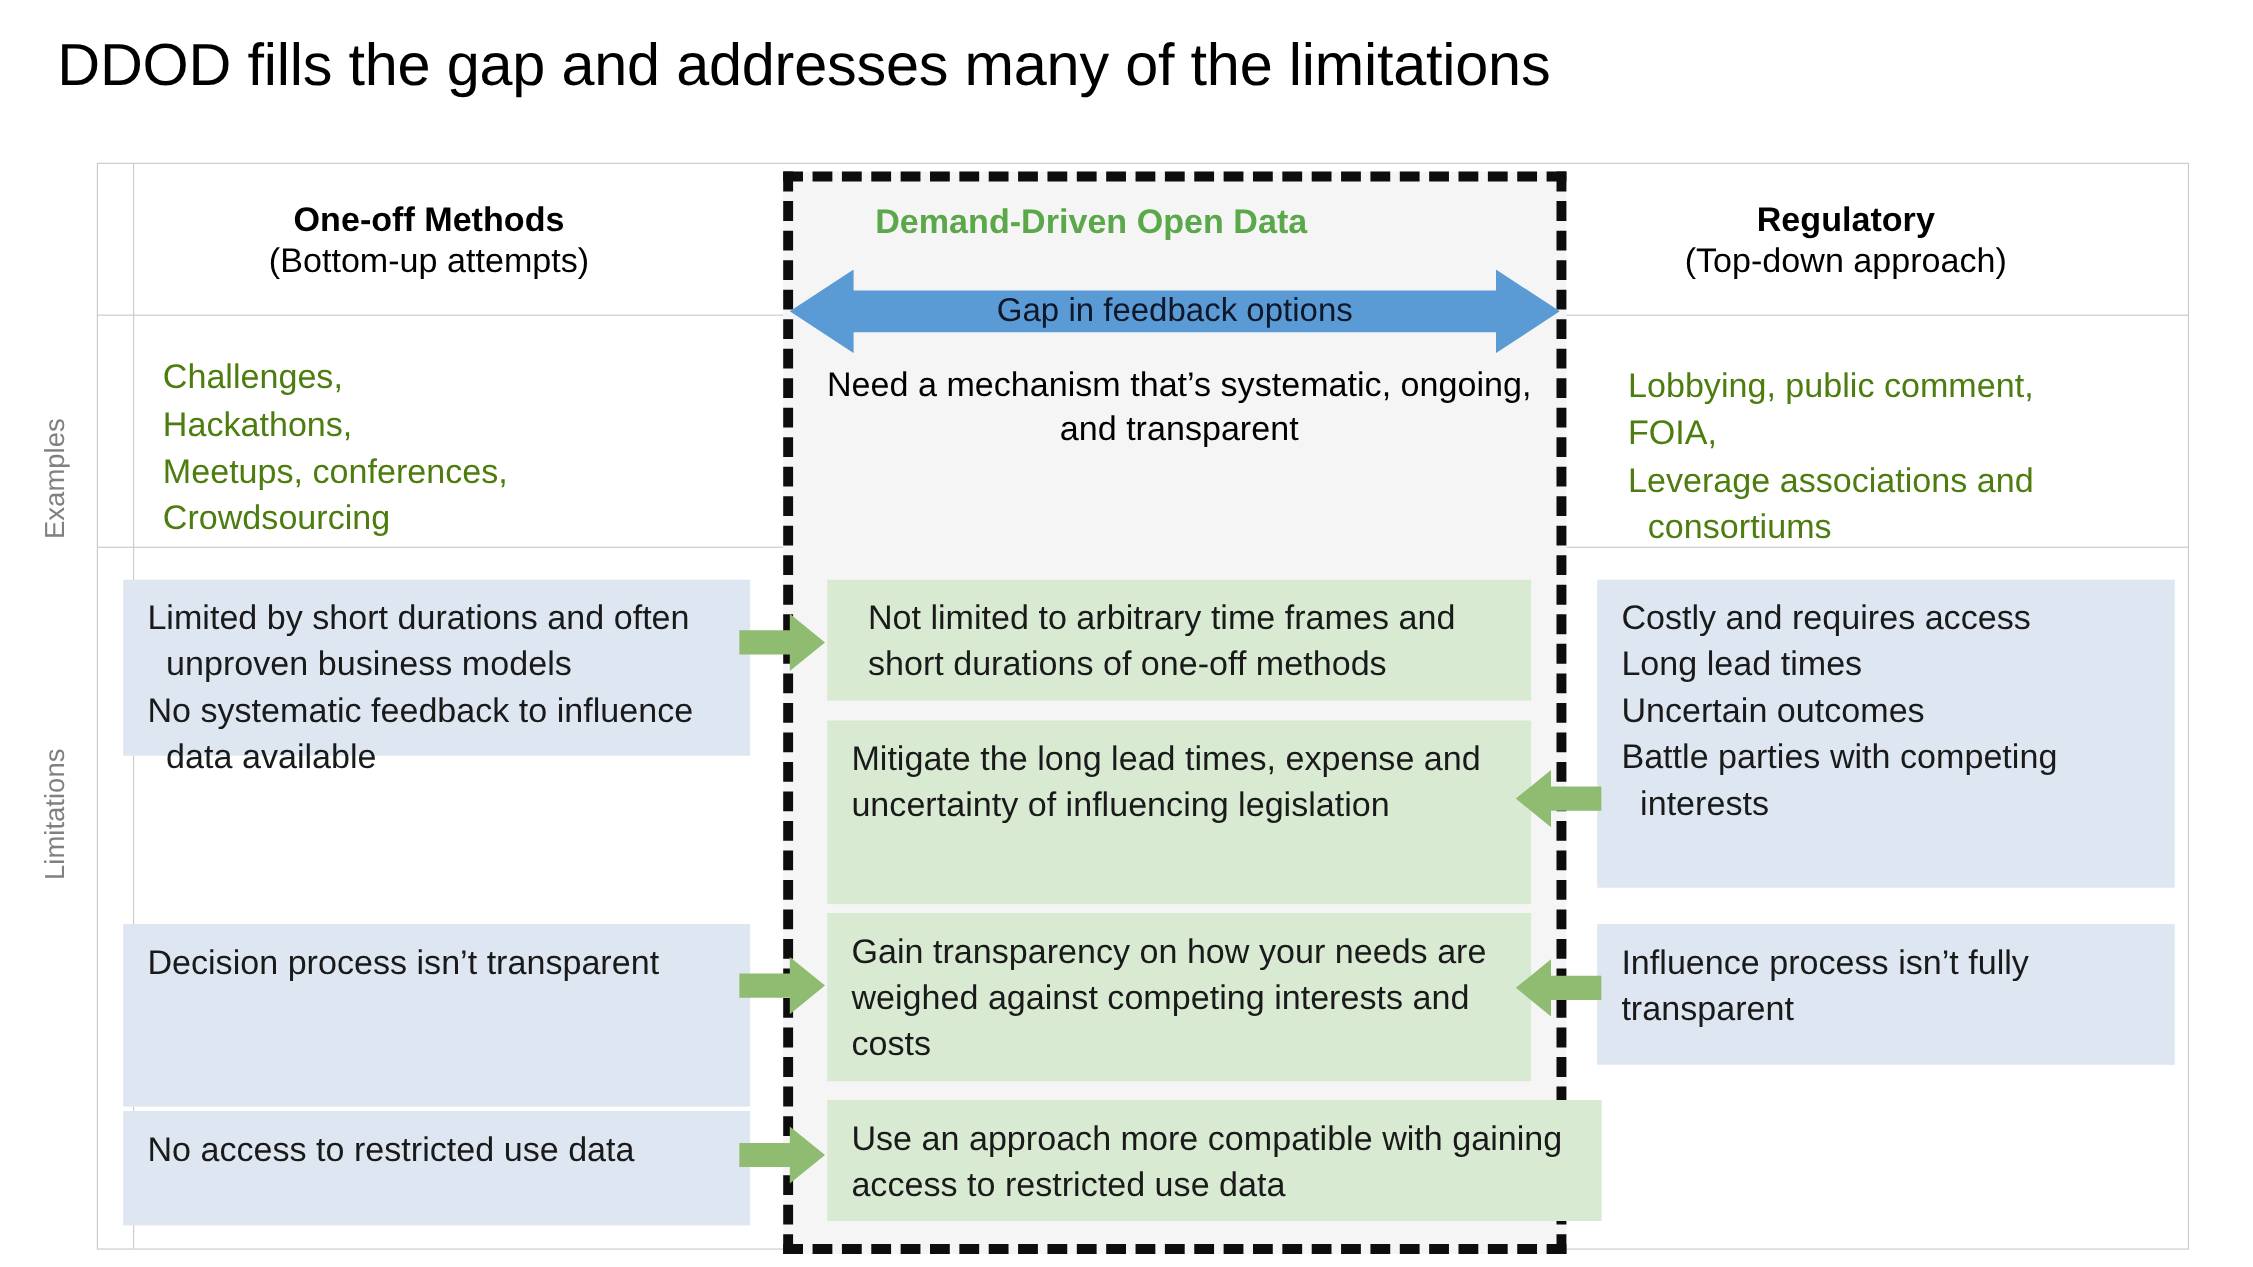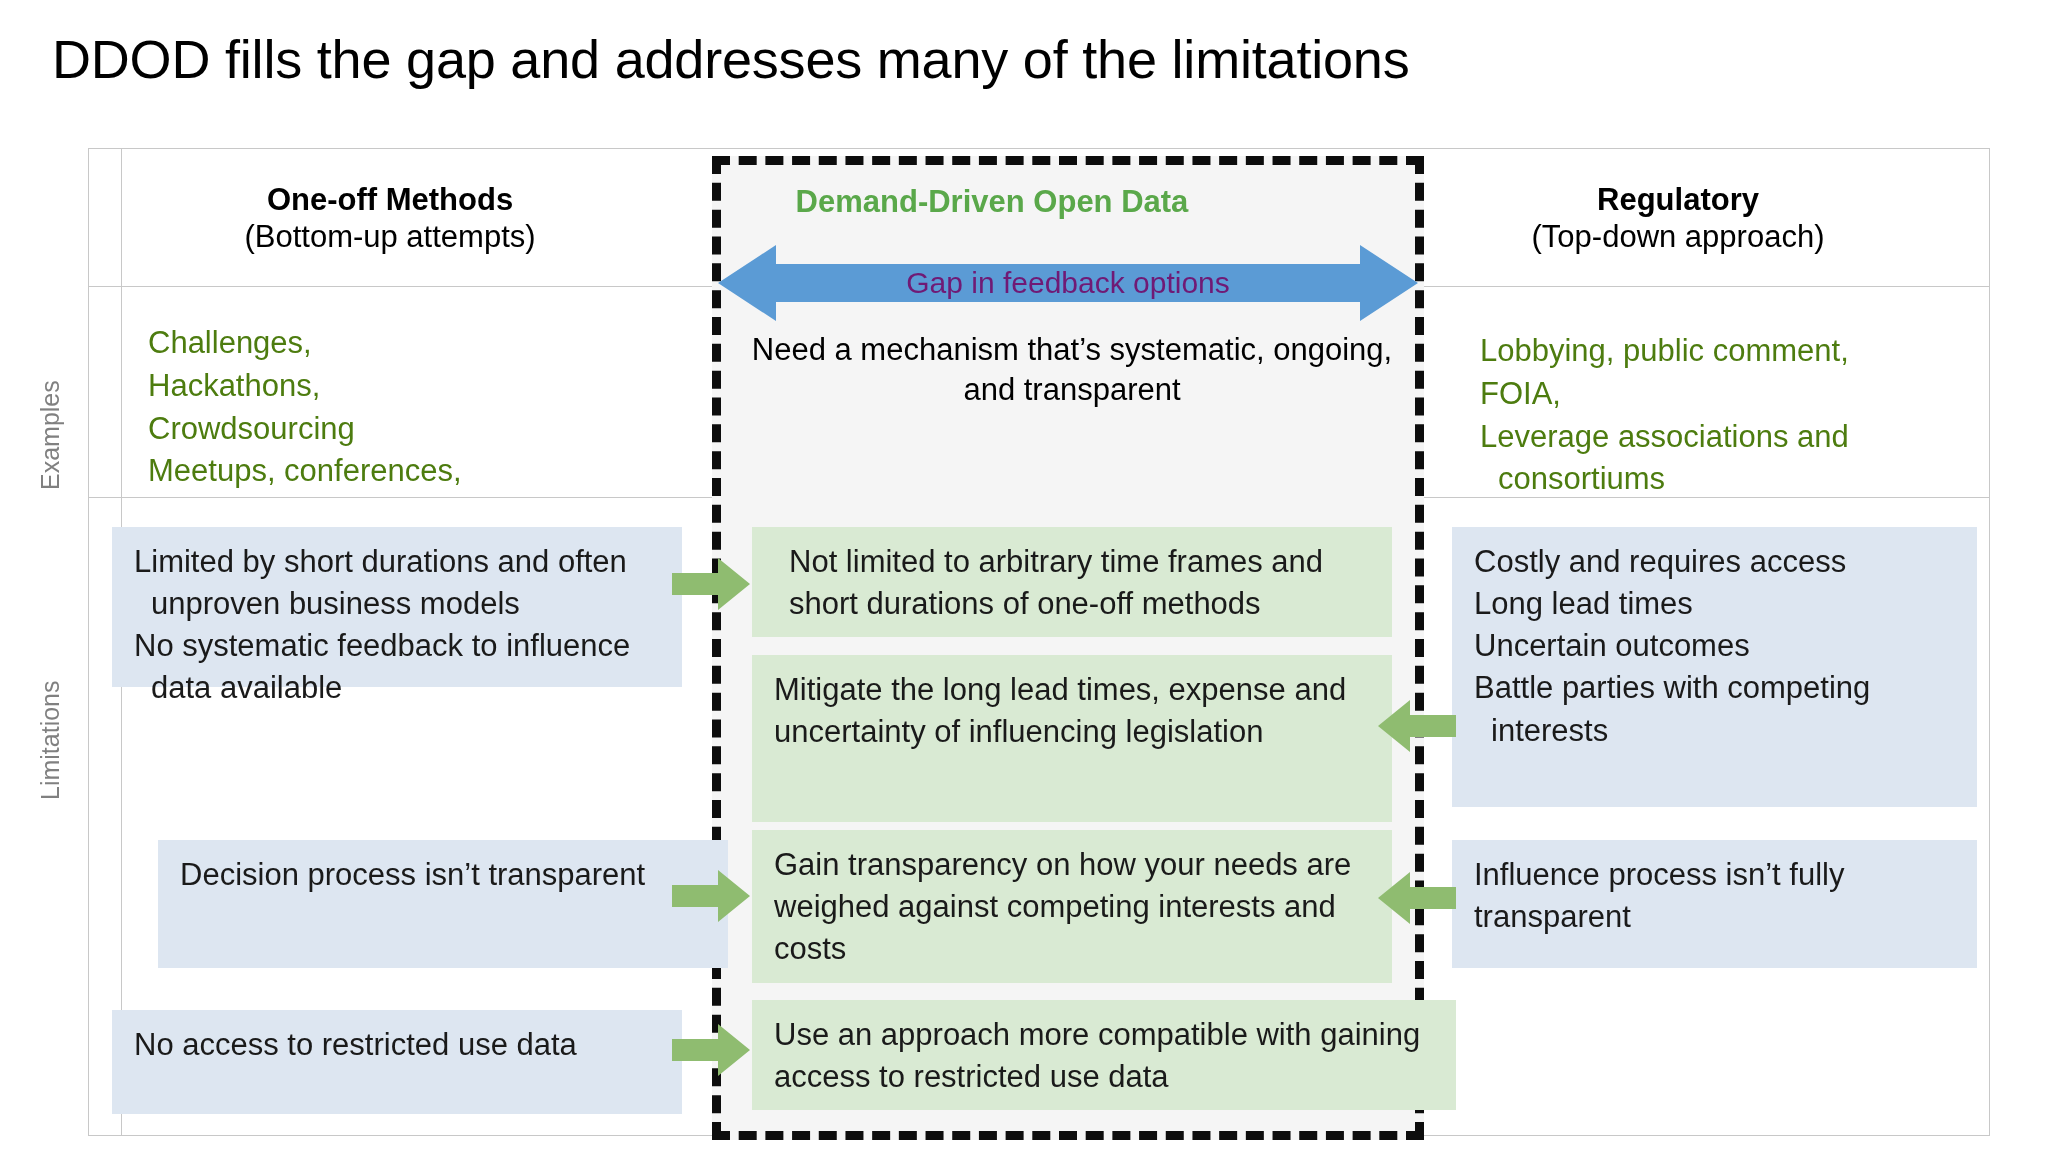--- a/index.html
+++ b/index.html
@@ -112,21 +112,21 @@
   #gaparrow svg { display: block; }
   #gaparrow .lbl {
     position: absolute;
     left: 0;
     top: 0;
     width: 700px;
     height: 76px;
     display: flex;
     align-items: center;
     justify-content: center;
-    color: #701a75;
+    color: #0f172a;
     font-size: 30px;
   }
 
   
   #center-caption {
     position: absolute;
     left: 722px;
     top: 330px;
     width: 700px;
     text-align: center;
@@ -162,21 +162,21 @@
   .box.blue  { background: #dde6f1; }
   .box.green { background: #d9ead3; }
   .box .bl {
     display: block;
     text-indent: -17px;
     padding-left: 17px;
   }
 
   
   #box-l1 { left: 112px;  top: 527px; width: 570px; height: 160px; }
-  #box-l2 { left: 112px;  top: 840px; width: 570px; height: 128px; margin-left: 46px; }
+  #box-l2 { left: 112px;  top: 840px; width: 570px; height: 166px; }
   #box-l3 { left: 112px;  top: 1010px; width: 570px; height: 104px; }
   
   #box-c1 { left: 752px;  top: 527px; width: 640px; height: 110px; padding-left: 37px; }
   #box-c2 { left: 752px;  top: 655px; width: 640px; height: 167px; }
   #box-c3 { left: 752px;  top: 830px; width: 640px; height: 153px; }
   #box-c4 { left: 752px;  top: 1000px; width: 704px; height: 110px; }
   
   #box-r1 { left: 1452px; top: 527px; width: 525px; height: 280px; }
   #box-r2 { left: 1452px; top: 840px; width: 525px; height: 128px; }
 
@@ -230,22 +230,22 @@
       <polygon points="0,38 58,0 58,19 642,19 642,0 700,38 642,76 642,57 58,57 58,76" fill="#5b9bd5"></polygon>
     </svg>
     <div class="lbl">Gap in feedback options</div>
   </div>
 
   <div id="center-caption">Need a mechanism that’s systematic, ongoing, and transparent</div>
 
   <div class="bullets" id="ex-left">
     <span class="bl">Challenges,</span>
     <span class="bl">Hackathons,</span>
+    <span class="bl">Meetups, conferences,</span>
     <span class="bl">Crowdsourcing</span>
-    <span class="bl">Meetups, conferences,</span>
   </div>
 
   <div class="bullets" id="ex-right">
     <span class="bl">Lobbying, public comment,</span>
     <span class="bl">FOIA,</span>
     <span class="bl">Leverage associations and consortiums</span>
   </div>
 
   <div class="box blue" id="box-l1">
     <span class="bl">Limited by short durations and often unproven business models</span>

